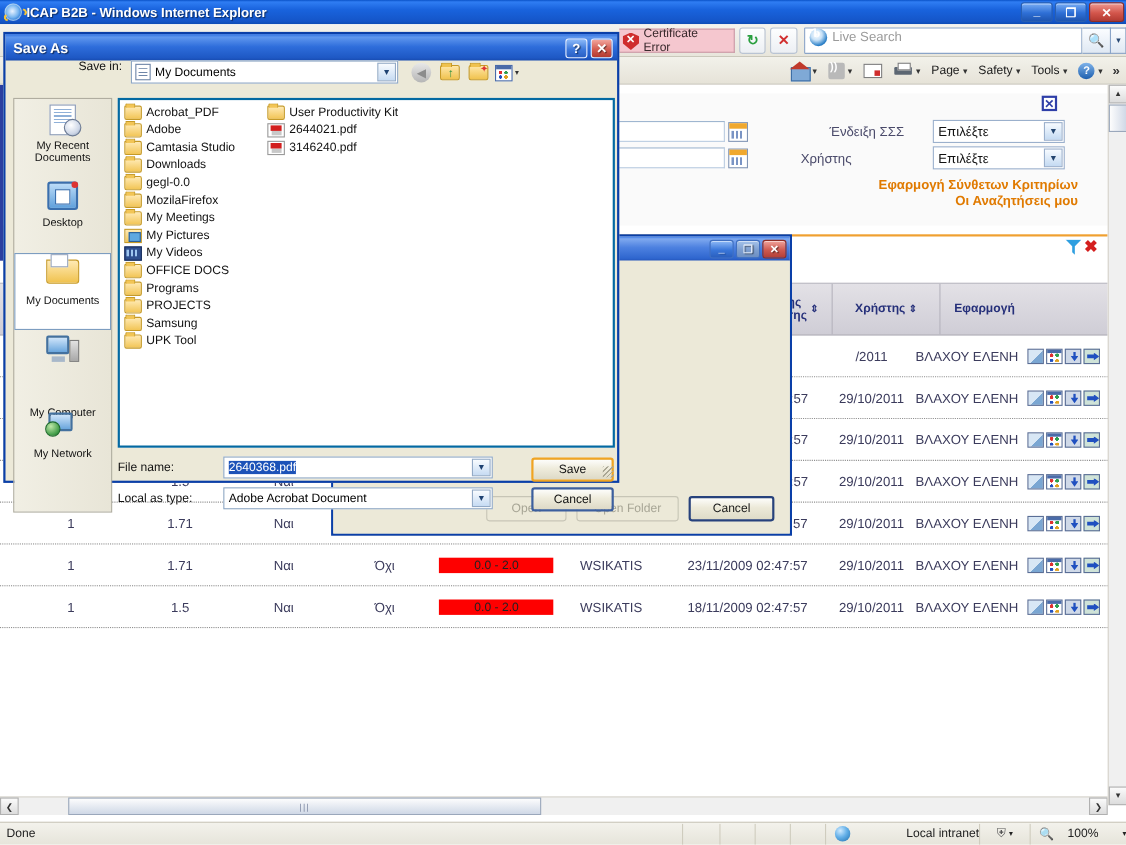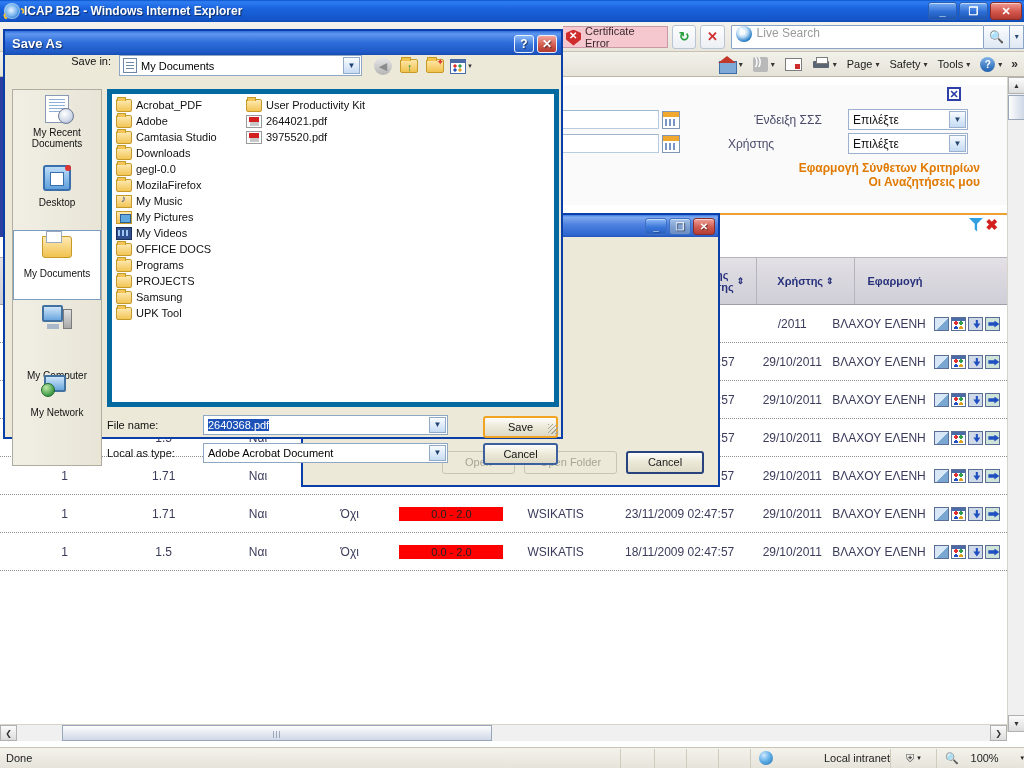--- a/index.html
+++ b/index.html
@@ -258,21 +258,21 @@
       radial-gradient(circle at 3px 6px,#2050c0 1.5px,transparent 1.7px),
       radial-gradient(circle at 8px 6px,#e0a020 1.5px,transparent 1.7px);}
 
   .places{position:absolute;left:7px;top:58px;width:90px;height:377px;
     background:linear-gradient(to right,#f1efe4,#e8e5d7);border:1px solid #b0ada0;}
   .place{height:70px;display:flex;flex-direction:column;align-items:center;justify-content:flex-start;padding-top:5px;gap:2px;}
   .place.sel{background:#fff;border:1px solid #7d9dc0;}
   .place-lbl{font-size:10px;color:#111;text-align:center;line-height:11px;}
   .pico{width:34px;height:30px;position:relative;}
 
-  .filelist{position:absolute;left:102px;top:58px;width:452px;height:318px;background:#fff;border:5px solid #0369a1;overflow:hidden;}
+  .filelist{position:absolute;left:102px;top:58px;width:452px;height:318px;background:#fff;border:2px solid #0369a1;overflow:hidden;}
   .fl-col{position:absolute;top:3px;width:200px;}
   .fl-item{height:16px;display:flex;align-items:center;gap:4px;padding-left:4px;font-size:11px;color:#111;}
   .fico{width:16px;height:13px;flex:none;position:relative;}
   .fico.f{background:linear-gradient(to bottom,#ffeab4,#f2c556);border:1px solid #c59a28;border-radius:1px 2px 2px 2px;}
   .fico.f::before{content:"";position:absolute;left:0;top:-3px;width:7px;height:3px;background:#f2c556;border:1px solid #c59a28;border-bottom:none;border-radius:1px 1px 0 0;}
   .fico.pdf{background:#fff;border:1px solid #9a9a9a;}
   .fico.pdf::after{content:"";position:absolute;left:2px;top:1px;width:10px;height:5px;background:#d21f1f;}
   .fico.pdf::before{content:"";position:absolute;left:3px;bottom:1px;width:9px;height:4px;background:#c8c8c8;}
   .fico.music{background:linear-gradient(to bottom,#ffeab4,#f2c556);border:1px solid #c59a28;}
   .fico.music::after{content:"♪";position:absolute;left:4px;top:-3px;color:#2c3f8f;font-size:10px;}
@@ -740,22 +740,22 @@
         </div>
         <div class="fl-item">
           <span class="fico f"></span>
           <span>gegl-0.0</span>
         </div>
         <div class="fl-item">
           <span class="fico f"></span>
           <span>MozilaFirefox</span>
         </div>
         <div class="fl-item">
-          <span class="fico music"></span>
-          <span>My Music</span>
+          <span class="fico f"></span>
+          <span>My Meetings</span>
         </div>
         <div class="fl-item">
           <span class="fico pics"></span>
           <span>My Pictures</span>
         </div>
         <div class="fl-item">
           <span class="fico vids"></span>
           <span>My Videos</span>
         </div>
         <div class="fl-item">
@@ -783,21 +783,21 @@
         <div class="fl-item">
           <span class="fico f"></span>
           <span>User Productivity Kit</span>
         </div>
         <div class="fl-item">
           <span class="fico pdf"></span>
           <span>2644021.pdf</span>
         </div>
         <div class="fl-item">
           <span class="fico pdf"></span>
-          <span>3975520.pdf</span>
+          <span>3146240.pdf</span>
         </div>
       </div>
   </div>
 
   <div class="sa-bottom">
     <div class="sa-brow">
       <span class="sa-blbl">File name:</span>
       <div class="sa-combo">
         <span class="selected-text">2640368.pdf</span>
         <span class="dd">▼</span>

